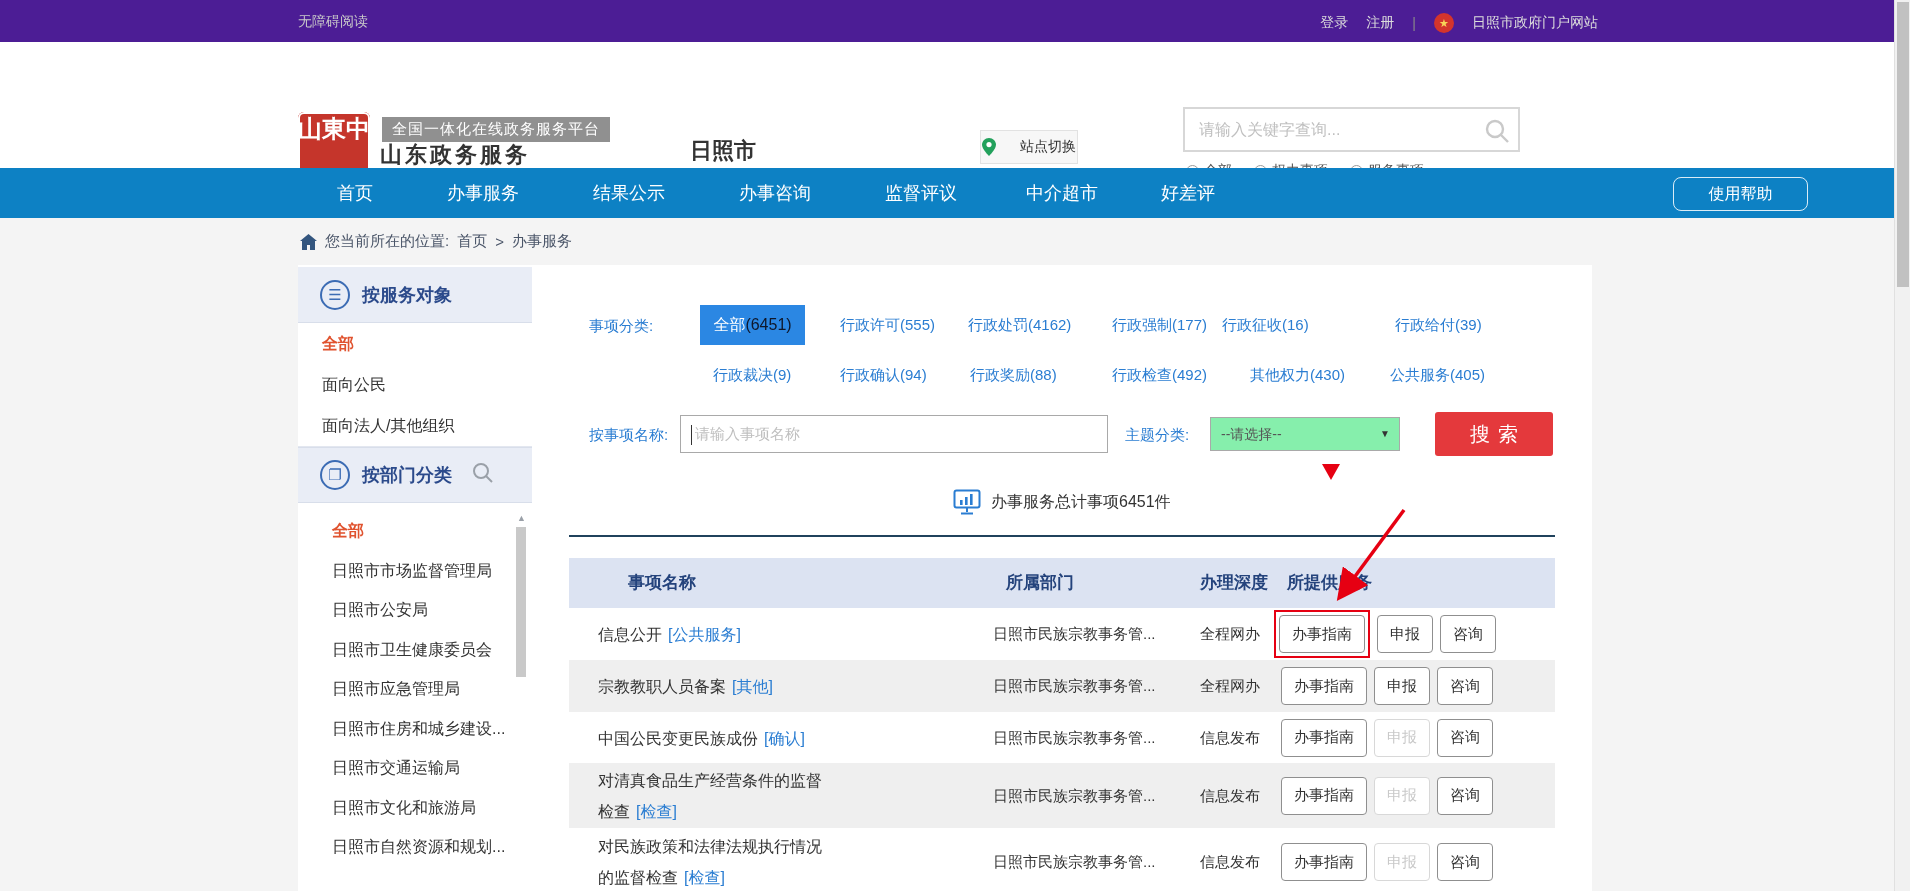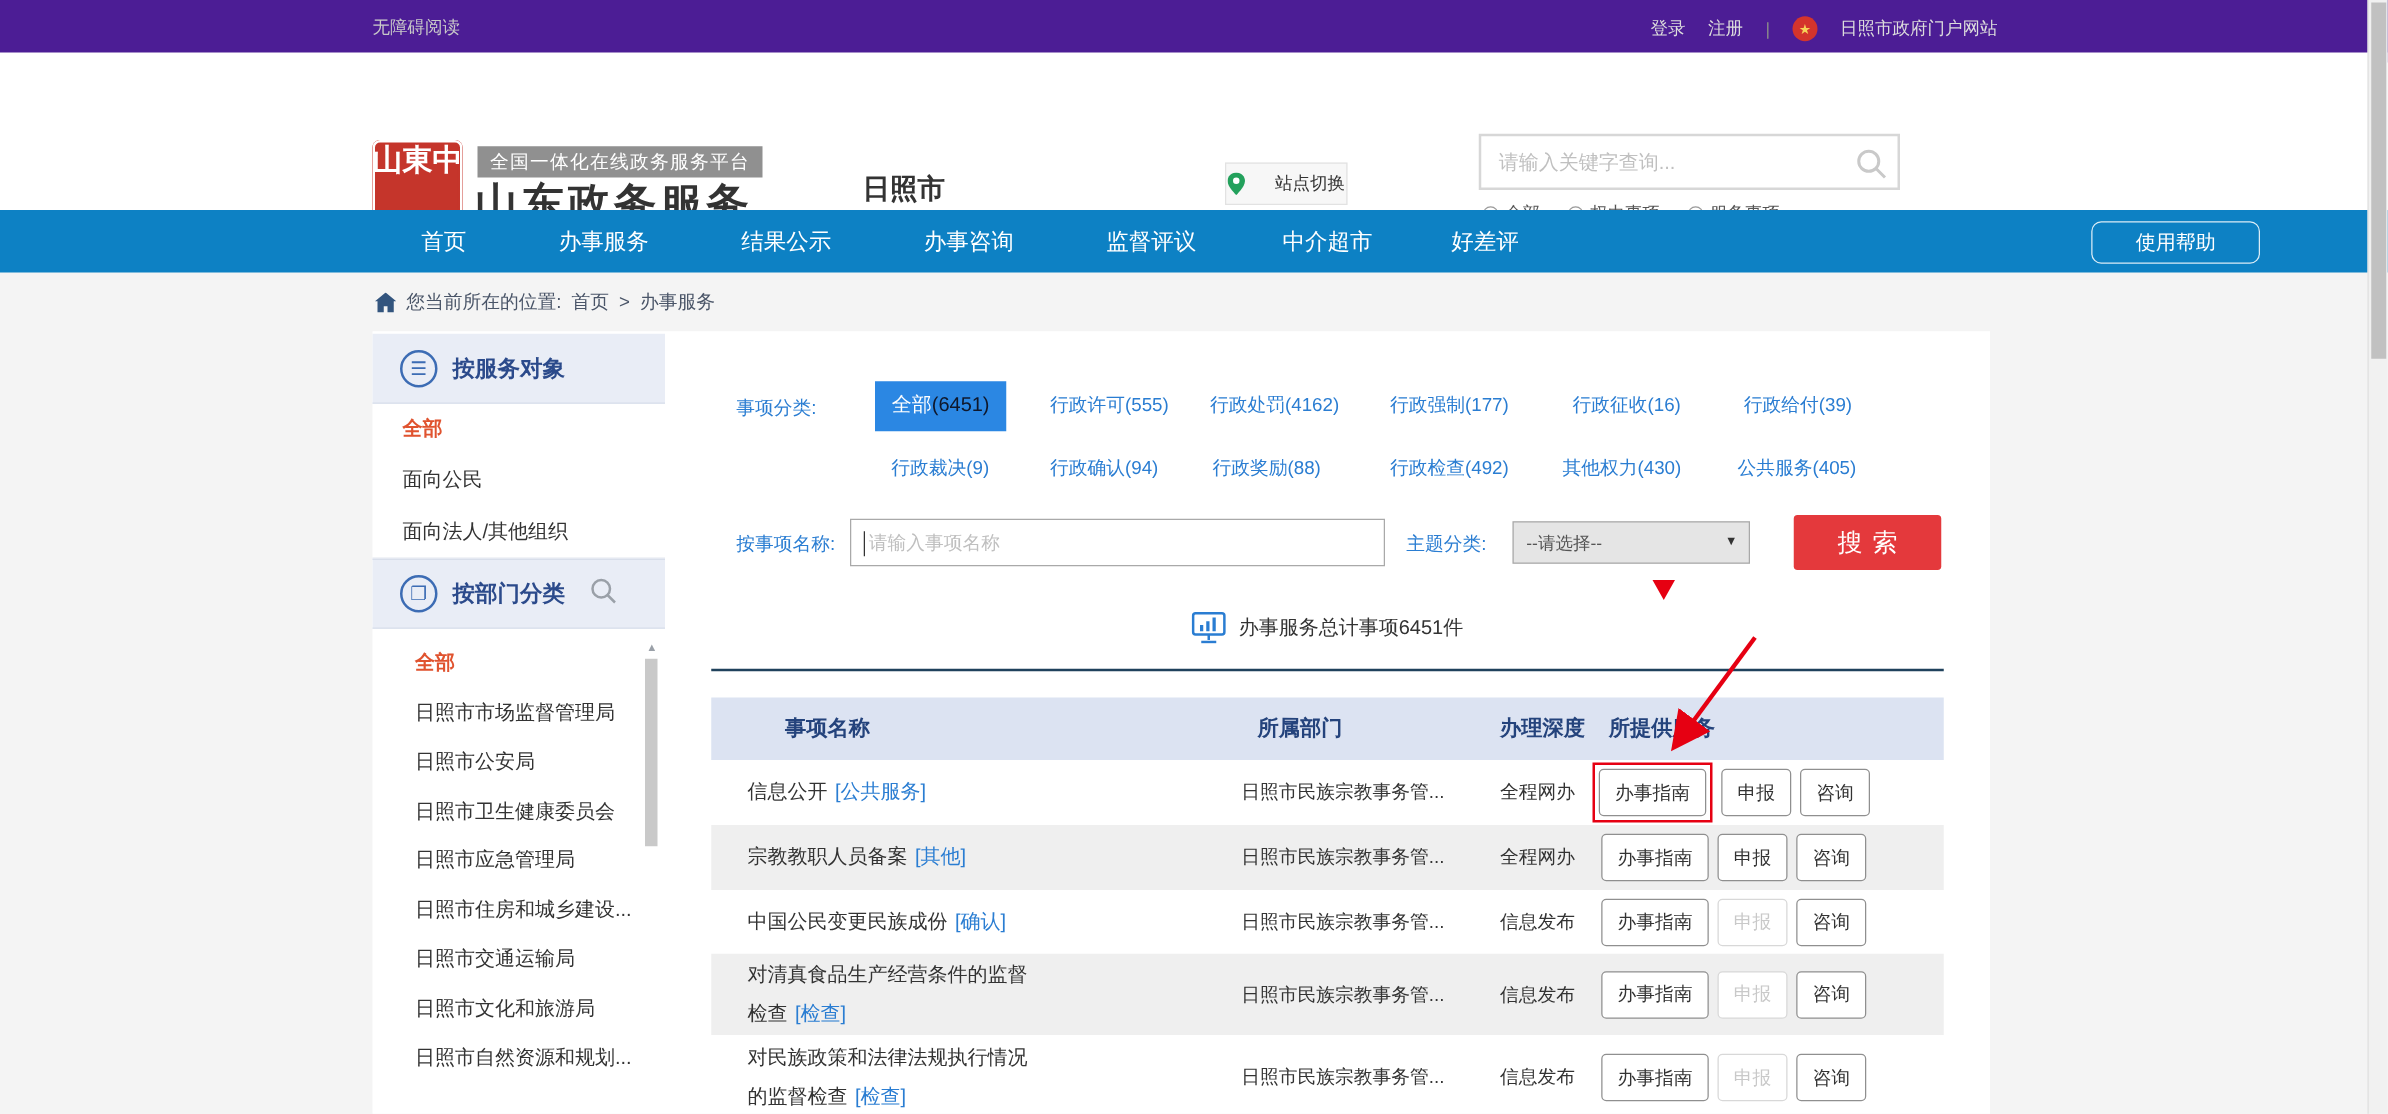--- a/index.html
+++ b/index.html
@@ -10,21 +10,21 @@
   .topbar .tb-left { position:absolute; left:298px; top:13px; cursor:pointer; }
   .topbar .tb-right { position:absolute; right:312px; top:13px; display:flex; align-items:center; gap:18px; color:#dcdcdc; }
   .topbar .tb-right span { cursor:pointer; }
   .tb-sep { color:#8a8a8a; cursor:default; }
   .emblem { width:20px; height:20px; border-radius:50%; background:#d4342c; color:#f7d358; display:inline-flex; align-items:center; justify-content:center; font-size:11px; cursor:default; }
 
   
   .header { position:absolute; left:0; top:42px; width:1910px; height:126px; background:#ffffff; }
   .seal { position:absolute; left:298px; top:70px; width:72px; height:70px; background:#c5352b; border-radius:6px; display:grid; grid-template-columns:1fr 1fr; grid-auto-flow:column; color:#fff; font-weight:bold; font-size:24px; line-height:33px; text-align:center; box-shadow:inset 0 0 0 2px #fff,inset 0 0 0 4px #c5352b; }
   .platform-tag { position:absolute; left:382px; top:75px; background:#909090; color:#fff; font-size:15px; padding:3px 10px; letter-spacing:1px; }
-  .site-name { position:absolute; left:380px; top:98px; font-size:34px; font-weight:bold; color:#333; letter-spacing:3px; }
+  .site-name { position:absolute; left:380px; top:98px; font-size:22px; font-weight:bold; color:#333; letter-spacing:3px; }
   .city-name { position:absolute; left:690px; top:94px; font-size:22px; font-weight:bold; color:#333; }
   .site-switch { position:absolute; left:980px; top:88px; width:98px; height:34px; background:#f7f7f7; border:1px solid #e2e2e2; display:flex; align-items:center; justify-content:center; gap:24px; font-size:14px; color:#333; cursor:pointer; }
   .search-box { position:absolute; left:1183px; top:65px; width:337px; height:45px; border:2px solid #d7d7d7; background:#fff; }
   .search-box .ph { position:absolute; left:14px; top:11px; font-size:16px; color:#c0c0c0; }
   .search-box .mag { position:absolute; right:8px; top:9px; }
   .scopes { position:absolute; left:1186px; top:120px; display:flex; gap:22px; font-size:14px; color:#555; }
   .scope { display:flex; align-items:center; gap:5px; cursor:pointer; }
   .radio { width:13px; height:13px; border:1px solid #9a9a9a; border-radius:50%; background:#fff; display:inline-flex; align-items:center; justify-content:center; }
   .radio.sel::after { content:""; width:7px; height:7px; border-radius:50%; background:#444; }
 
@@ -68,21 +68,21 @@
   .cat-row.r1 { top:40px; height:40px; line-height:40px; }
   .cat-row.r2 { top:95px; height:30px; line-height:30px; }
   .pill { position:absolute; top:0; height:40px; background:#2b87e3; display:flex; align-items:center; justify-content:center; font-size:16px; cursor:pointer; }
   .pill .nm { color:#fff; }
   .pill .ct { color:#0f172a; }
 
   .search-row { position:absolute; top:150px; left:0; width:986px; height:44px; }
   .name-input { position:absolute; left:111px; top:0; width:428px; height:38px; border:1px solid #a9a9a9; background:#fff; }
   .name-input .caret { position:absolute; left:10px; top:9px; width:1px; height:20px; background:#333; }
   .name-input .ph { position:absolute; left:14px; top:9px; font-size:15px; color:#bfbfbf; }
-  .topic-select { position:absolute; left:641px; top:2px; width:190px; height:34px; border:1px solid #a9a9a9; background:#e5e5e5; font-size:14px; color:#555; line-height:32px; padding-left:10px; cursor:pointer; }
+  .topic-select { position:absolute; left:641px; top:2px; width:190px; height:34px; border:1px solid #a9a9a9; background:#86efac; font-size:14px; color:#555; line-height:32px; padding-left:10px; cursor:pointer; }
   .topic-select .dd { position:absolute; right:9px; top:0; font-size:10px; color:#333; }
   .search-btn { position:absolute; left:866px; top:-3px; width:118px; height:44px; background:#e4393c; color:#fff; font-size:20px; letter-spacing:8px; text-indent:8px; display:flex; align-items:center; justify-content:center; border-radius:3px; cursor:pointer; }
 
   .stats { position:absolute; top:222px; left:384px; height:30px; display:flex; align-items:center; gap:10px; font-size:16px; color:#333; }
   .divider { position:absolute; top:270px; left:0; width:986px; height:2px; background:#20425c; }
 
   .table { position:absolute; top:293px; left:0; width:986px; }
   .thead { position:relative; height:50px; background:#dce3f2; }
   .thead span { position:absolute; top:0; line-height:50px; font-size:17px; font-weight:bold; color:#24437c; }
   .trow { position:relative; width:986px; }
@@ -226,21 +226,21 @@
   <div class="main">
     <span class="flt-label" style="left:20px; top:52px;">事项分类:</span>
     <div class="cat-row r1" id="cat-row1">
         <div class="pill" style="left: 131px; width: 105px;">
           <span class="nm">全部</span>
           <span class="ct">(6451)</span>
         </div>
         <a style="left: 271px;">行政许可(555)</a>
         <a style="left: 399px;">行政处罚(4162)</a>
         <a style="left: 543px;">行政强制(177)</a>
-        <a style="left: 689px;">行政征收(16)</a>
+        <a style="left: 653px;">行政征收(16)</a>
         <a style="left: 826px;">行政给付(39)</a>
       </div>
     <div class="cat-row r2" id="cat-row2">
         <a style="left: 144px;">行政裁决(9)</a>
         <a style="left: 271px;">行政确认(94)</a>
         <a style="left: 401px;">行政奖励(88)</a>
         <a style="left: 543px;">行政检查(492)</a>
         <a style="left: 681px;">其他权力(430)</a>
         <a style="left: 821px;">公共服务(405)</a>
       </div>

